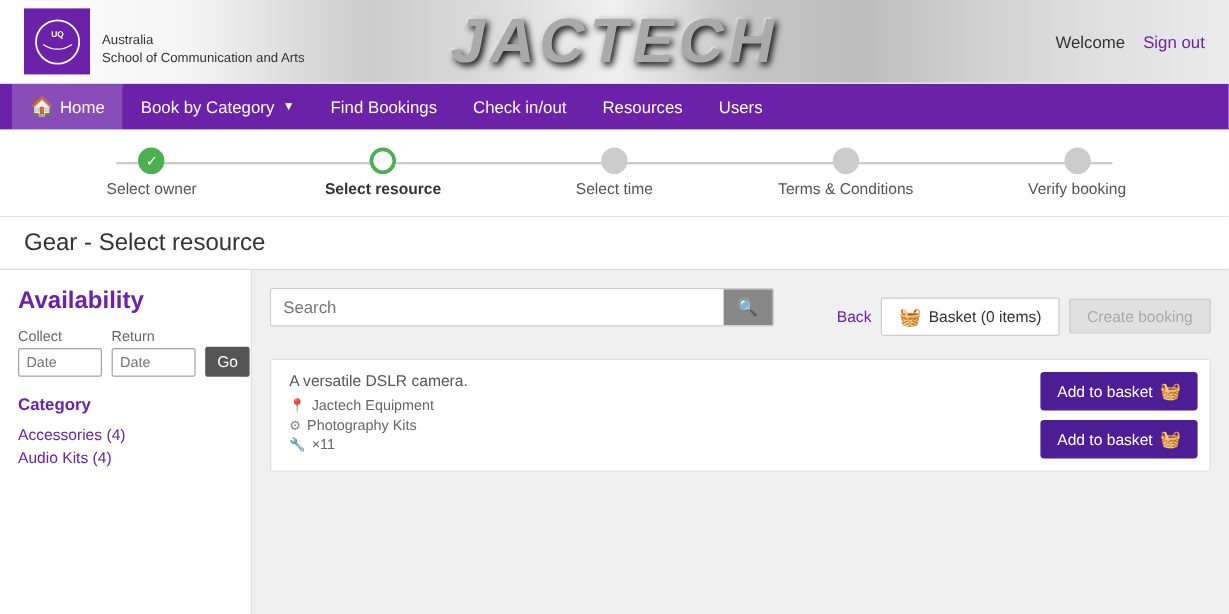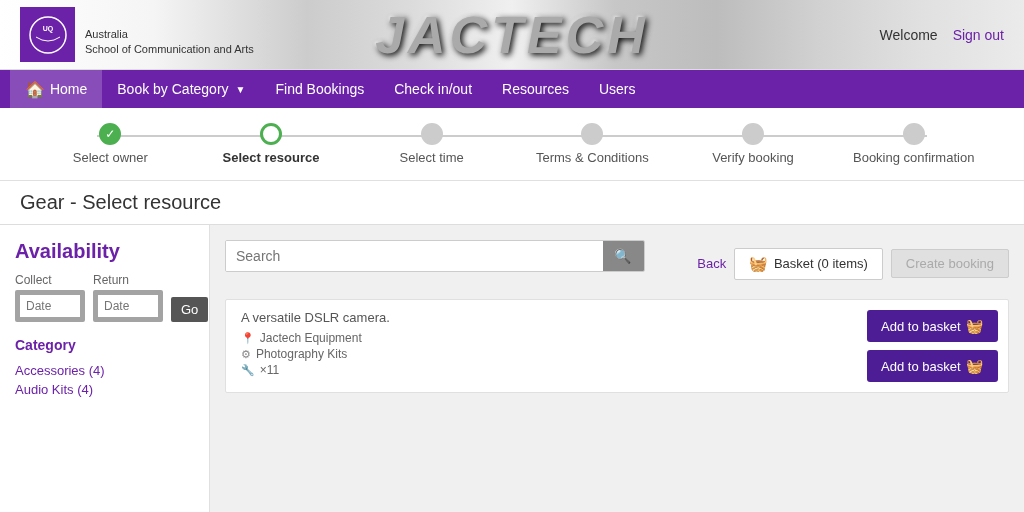--- a/index.html
+++ b/index.html
@@ -34,21 +34,21 @@
     .step-dot.active { background: #fff; border: 3px solid #4caf50; width: 22px; height: 22px; }
     .step-dot.inactive { background: #ccc; border: 2px solid #ccc; }
     .step-label { font-size: 13px; margin-top: 5px; color: #555; white-space: nowrap; }
     .step-label.active-label { font-weight: bold; color: #333; }
     .step-label.done-label { color: #555; }
 
     
     .sidebar { width: 210px; background: #fff; padding: 15px; border-right: 1px solid #e0e0e0; flex-shrink: 0; overflow-y: auto; }
     .sidebar-section-title { color: #6b21a8; font-size: 20px; font-weight: bold; margin-bottom: 10px; }
     .avail-label { font-size: 12px; color: #666; margin-bottom: 3px; }
-    .avail-input { width: 70px; border: 5px solid #a3a3a3; padding: 4px 6px; font-size: 12px; color: #999; border-radius: 2px; }
+    .avail-input { width: 70px; border: 1px solid #a3a3a3; padding: 4px 6px; font-size: 12px; color: #999; border-radius: 2px; }
     .go-btn { background: #555; color: #fff; border: none; padding: 5px 10px; cursor: pointer; border-radius: 2px; font-size: 13px; }
     .category-title { color: #6b21a8; font-size: 14px; font-weight: bold; margin-top: 15px; margin-bottom: 8px; }
     .category-item { color: #6b21a8; font-size: 13px; padding: 2px 0; cursor: pointer; }
 
     
     .results-area { flex: 1; padding: 15px; overflow-y: auto; background: #f0f0f0; }
 
     
     .search-bar { display: flex; gap: 0; margin-bottom: 15px; background: #fff; border: 1px solid #ccc; border-radius: 2px; overflow: hidden; width: 420px; }
     .search-input { flex: 1; border: none; padding: 7px 10px; font-size: 14px; outline: none; }
@@ -146,24 +146,20 @@
       <span class="step-label">Select time</span>
     </div>
     <div class="step">
       <div class="step-dot inactive"></div>
       <span class="step-label">Terms &amp; Conditions</span>
     </div>
     <div class="step">
       <div class="step-dot inactive"></div>
       <span class="step-label">Verify booking</span>
     </div>
-    <div class="step">
-      <div class="step-dot inactive"></div>
-      <span class="step-label">Booking confirmation</span>
-    </div>
   </div>
 </div>
 
 <div style="background:#f0f0f0; display:flex; flex-direction:column; height: calc(512px - 70px - 38px - 65px);">
 
   <div style="background:#fff; padding: 10px 20px; border-bottom:1px solid #ddd; display:flex; align-items:center;">
     <span style="font-size:20px; color:#333; font-weight:normal;">Gear - Select resource</span>
   </div>
 
   <div style="display:flex; flex:1; overflow:hidden;">

